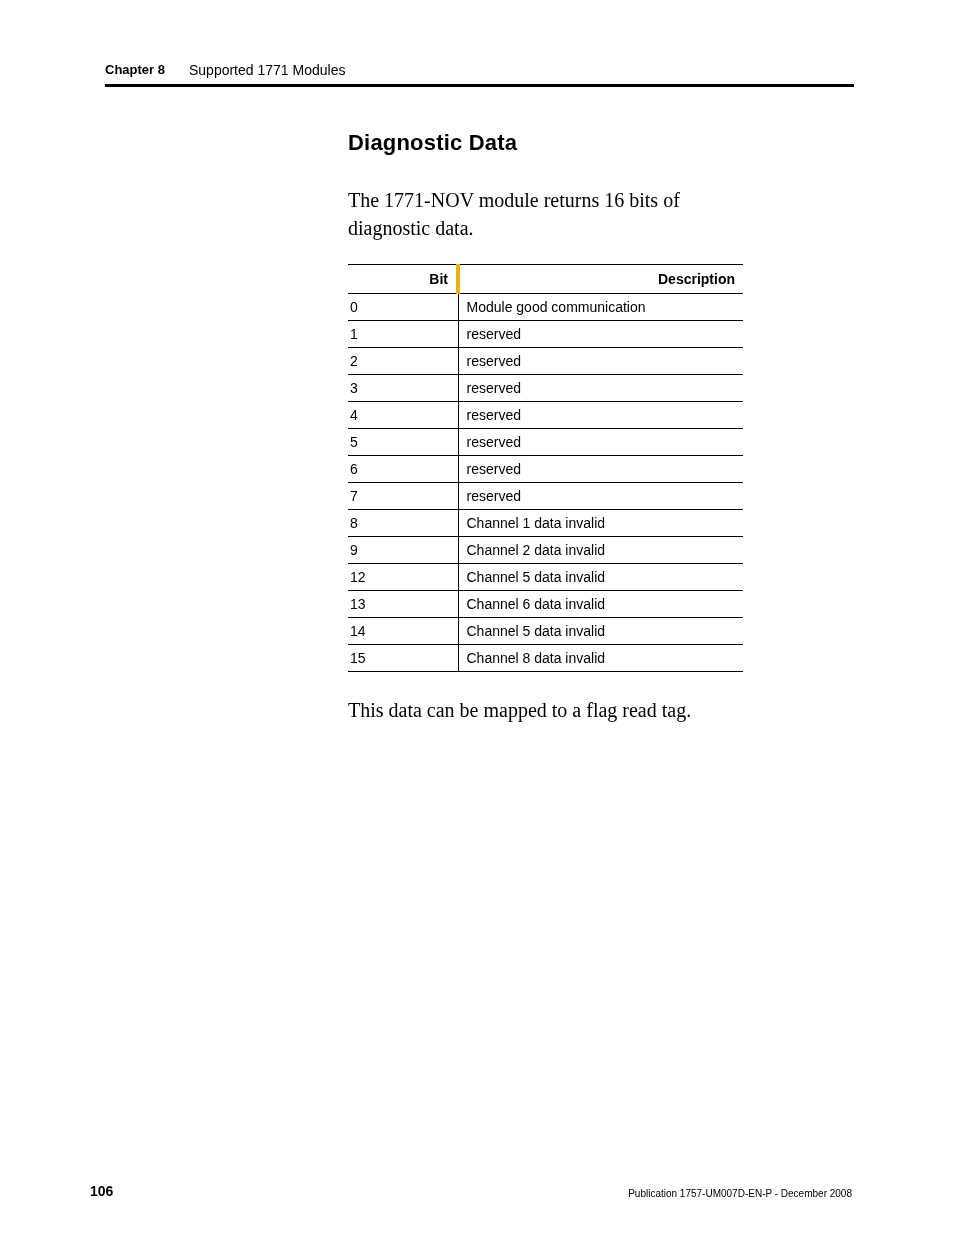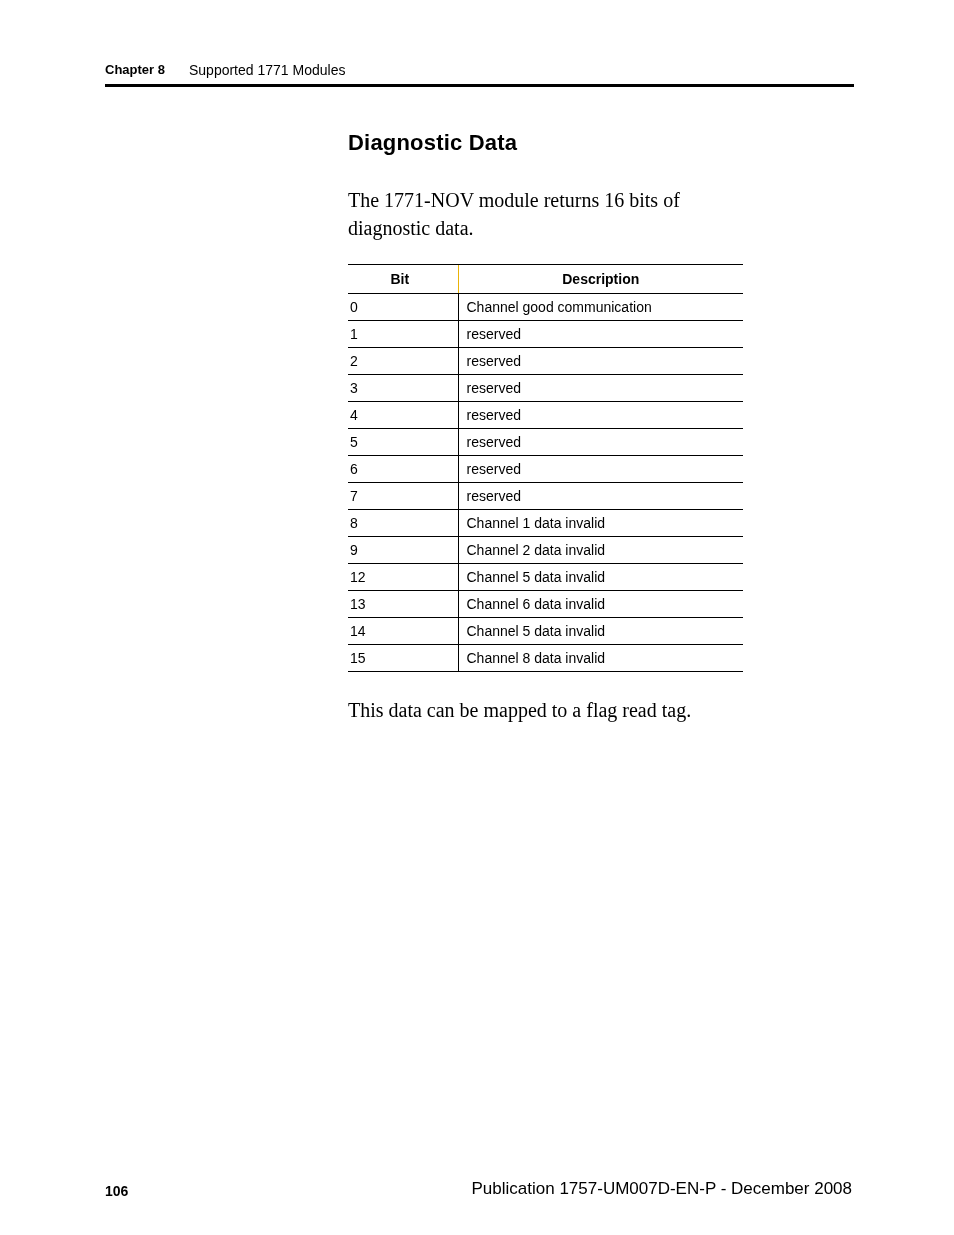--- a/index.html
+++ b/index.html
@@ -64,51 +64,51 @@
       margin-bottom: 8px;
     }
     table.diag {
       border-collapse: collapse;
       width: 395px;
       font-family: Arial, Helvetica, sans-serif;
       font-size: 14px;
       margin-bottom: 24px;
     }
     table.diag th {
-      text-align: center;
+      text-align: right;
       font-weight: bold;
       padding: 6px 8px 6px 2px;
       border-top: 1.5px solid #000;
       border-bottom: 1.5px solid #000;
       border-left: none;
     }
-    table.diag th + th { border-left: 1px solid #eab308; padding-left: 8px; }
+    table.diag th + th { border-left: 4px solid #eab308; padding-left: 8px; }
     table.diag td {
       padding: 5px 8px 5px 2px;
       border-bottom: 1px solid #000;
       border-left: none;
       font-weight: normal;
     }
     table.diag td + td { border-left: 1px solid #000; padding-left: 8px; }
     table.diag tbody tr:last-child td { border-bottom: 1.5px solid #000; }
     table.diag col.bit { width: 110px; }
     .footer-left {
       position: absolute;
-      left: 105px;
+      left: 90px;
       bottom: 36px;
       font-family: Arial, Helvetica, sans-serif;
       font-weight: bold;
       font-size: 14px;
     }
     .footer-right {
       position: absolute;
       right: 102px;
       bottom: 36px;
       font-family: Arial, Helvetica, sans-serif;
-      font-size: 17px;
+      font-size: 10px;
       margin-top: 24px;
     }
   </style>
 </head>
 <body>
 
 <div class="header">
   <span class="chapter-label">Chapter 8</span>
   <span class="chapter-title">Supported 1771 Modules</span>
 </div>
@@ -125,21 +125,21 @@
       </colgroup>
     <thead>
       <tr>
         <th>Bit</th>
         <th>Description</th>
       </tr>
     </thead>
     <tbody>
       <tr>
           <td>0</td>
-          <td>Channel good communication</td>
+          <td>Module good communication</td>
         </tr>
       <tr>
           <td>1</td>
           <td>reserved</td>
         </tr>
       <tr>
           <td>2</td>
           <td>reserved</td>
         </tr>
       <tr>

